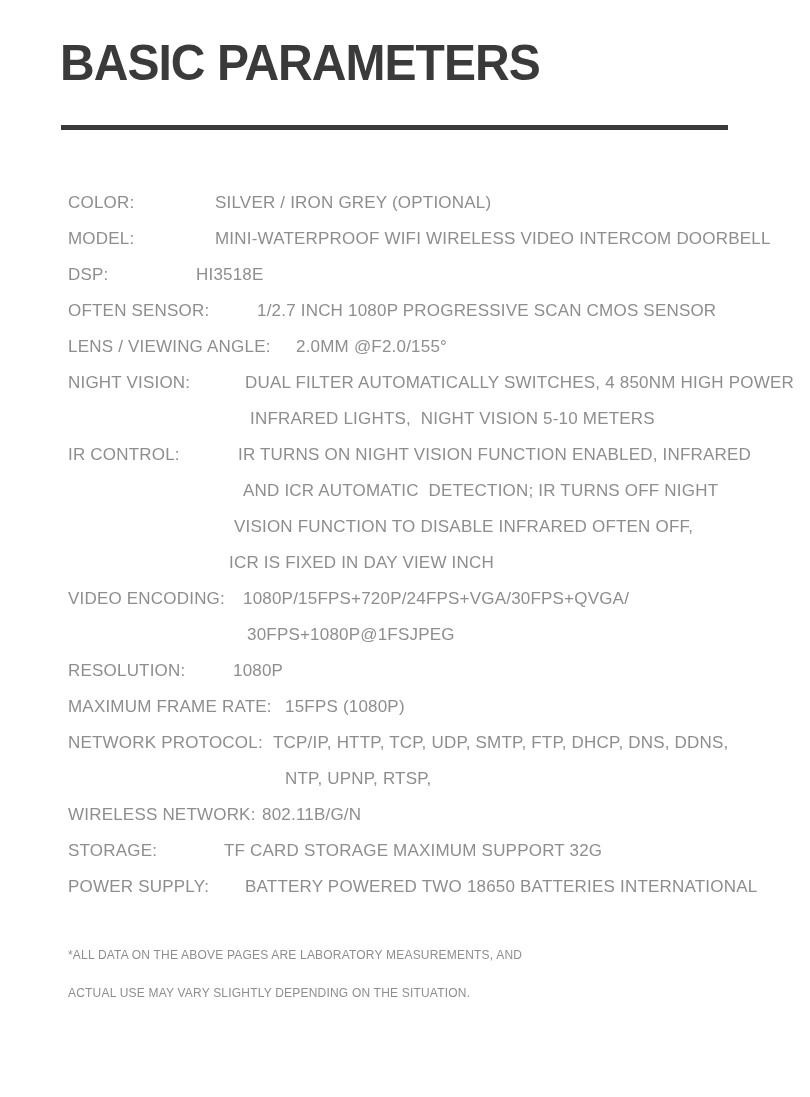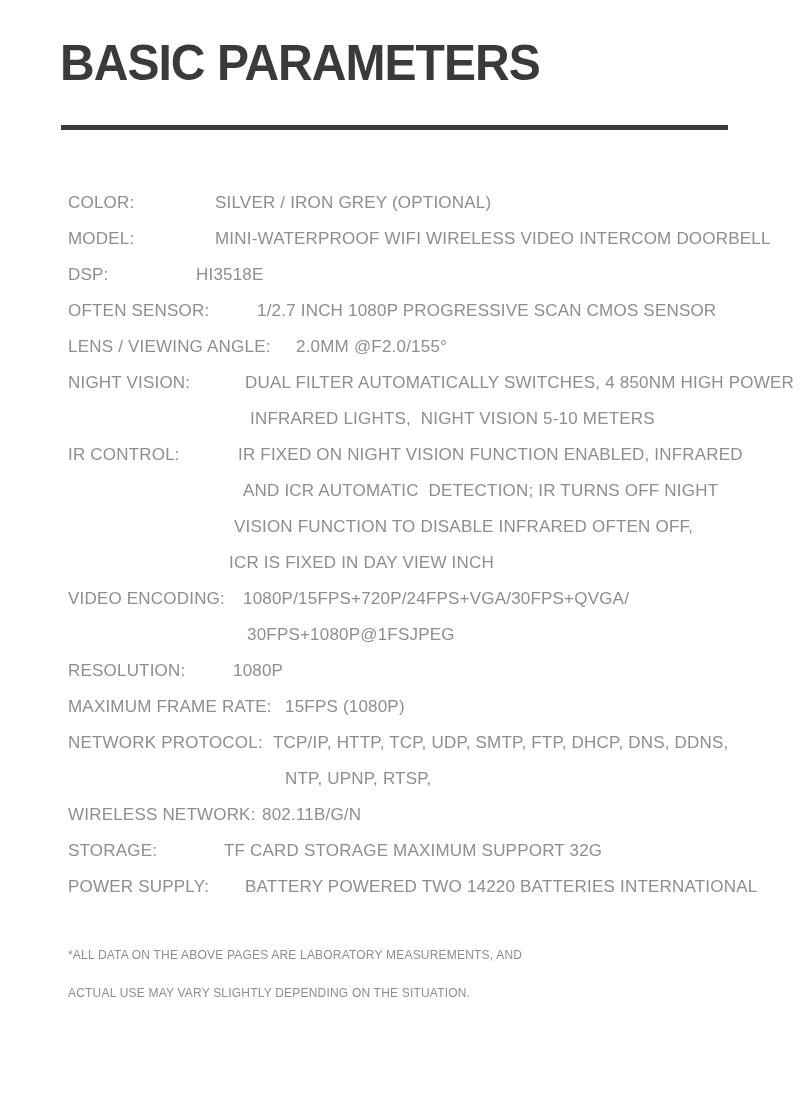--- a/index.html
+++ b/index.html
@@ -100,21 +100,21 @@
   </div>
   <div class="spec-line" style="top:373px">
     <span class="spec-label">NIGHT VISION:</span>
     <span class="spec-value" style="left:245px">DUAL FILTER AUTOMATICALLY SWITCHES, 4 850NM HIGH POWER</span>
   </div>
   <div class="spec-line" style="top:409px">
     <span class="spec-value" style="left:250px">INFRARED LIGHTS,  NIGHT VISION 5-10 METERS</span>
   </div>
   <div class="spec-line" style="top:445px">
     <span class="spec-label">IR CONTROL:</span>
-    <span class="spec-value" style="left:238px">IR FIXED ON NIGHT VISION FUNCTION ENABLED, INFRARED</span>
+    <span class="spec-value" style="left:238px">IR TURNS ON NIGHT VISION FUNCTION ENABLED, INFRARED</span>
   </div>
   <div class="spec-line" style="top:481px">
     <span class="spec-value" style="left:243px">AND ICR AUTOMATIC  DETECTION; IR TURNS OFF NIGHT</span>
   </div>
   <div class="spec-line" style="top:517px">
     <span class="spec-value" style="left:234px">VISION FUNCTION TO DISABLE INFRARED OFTEN OFF,</span>
   </div>
   <div class="spec-line" style="top:553px">
     <span class="spec-value" style="left:229px">ICR IS FIXED IN DAY VIEW INCH</span>
   </div>
@@ -143,19 +143,19 @@
   <div class="spec-line" style="top:805px">
     <span class="spec-label">WIRELESS NETWORK:</span>
     <span class="spec-value" style="left:262px">802.11B/G/N</span>
   </div>
   <div class="spec-line" style="top:841px">
     <span class="spec-label">STORAGE:</span>
     <span class="spec-value" style="left:224px">TF CARD STORAGE MAXIMUM SUPPORT 32G</span>
   </div>
   <div class="spec-line" style="top:877px">
     <span class="spec-label">POWER SUPPLY:</span>
-    <span class="spec-value" style="left:245px">BATTERY POWERED TWO 14220 BATTERIES INTERNATIONAL</span>
+    <span class="spec-value" style="left:245px">BATTERY POWERED TWO 18650 BATTERIES INTERNATIONAL</span>
   </div>
 
   <div class="footnote-line" style="top:945px">*ALL DATA ON THE ABOVE PAGES ARE LABORATORY MEASUREMENTS, AND</div>
   <div class="footnote-line" style="top:983px">ACTUAL USE MAY VARY SLIGHTLY DEPENDING ON THE SITUATION.</div>
 
 </div>
 
 </body></html>

